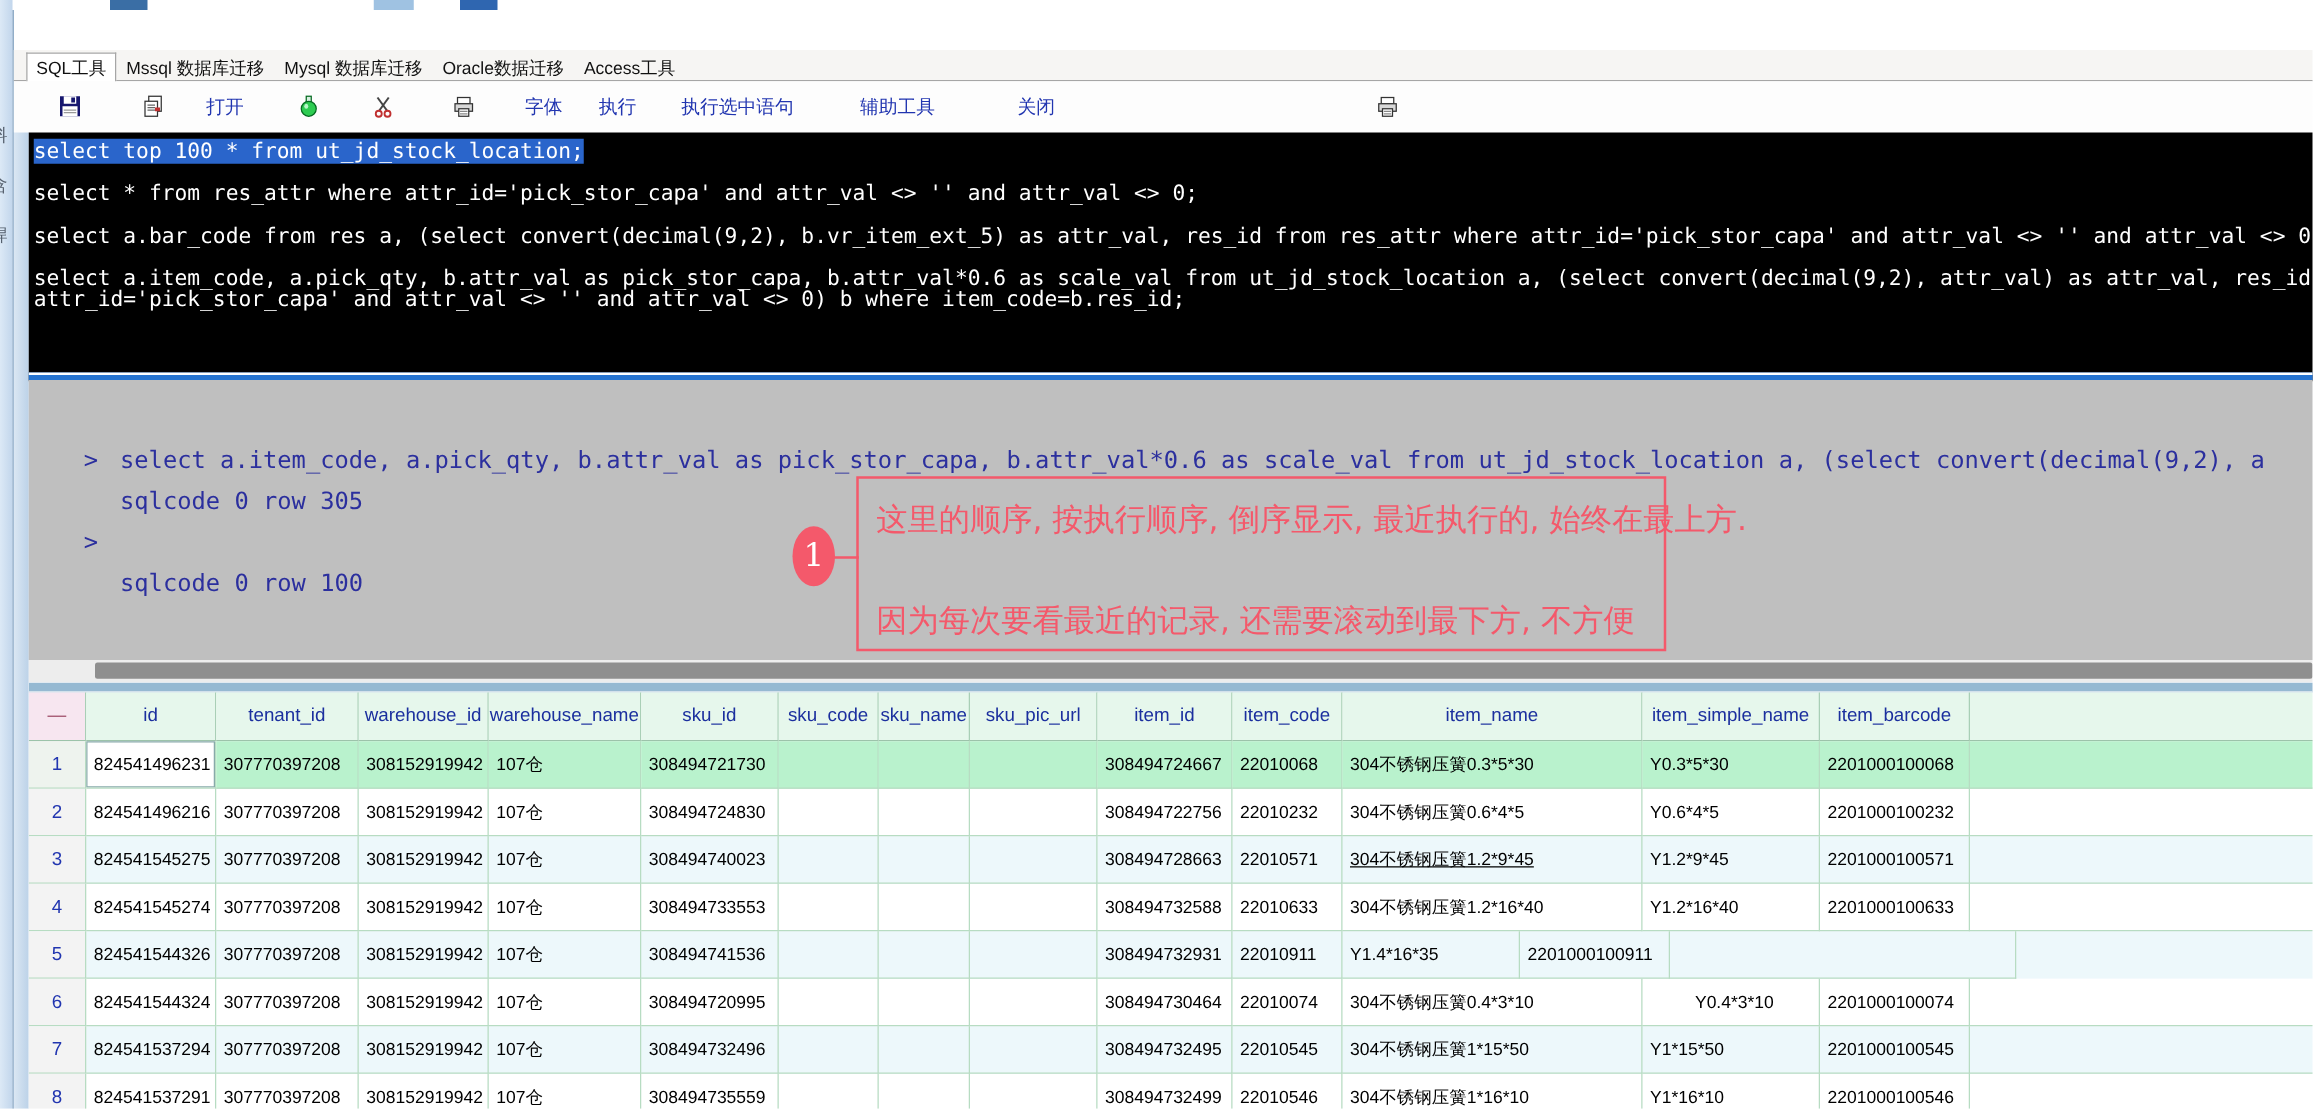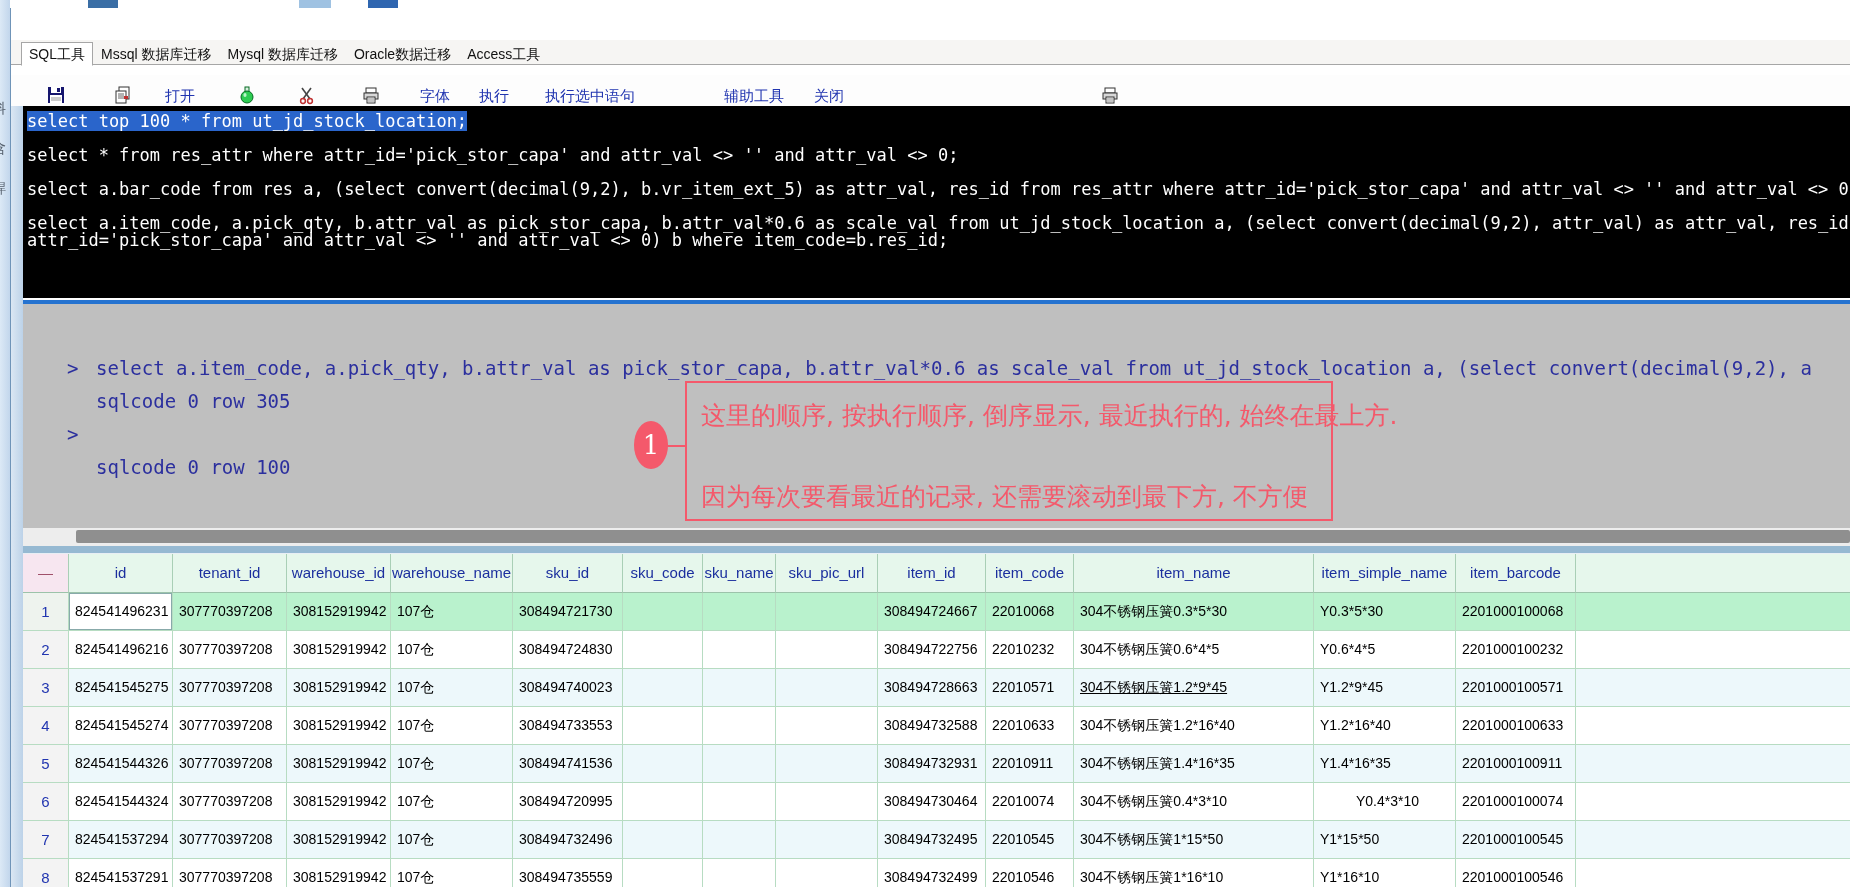--- a/index.html
+++ b/index.html
@@ -15,21 +15,21 @@
   .window{position:absolute;left:10px;top:8px;width:1840px;height:879px;background:#fff;border-left:1px solid #6f94b8;z-index:2;}
 
   .titlebar{position:absolute;left:0;top:0;width:100%;height:32px;background:linear-gradient(#d7e6f4,#a9c7e4);border-bottom:1px solid #8fb0d0;}
   .app-icon{position:absolute;left:13px;top:6px;width:20px;height:20px;background:#fff;border:2px solid #11bcbc;box-sizing:border-box;color:#0aa6a6;font-weight:bold;font-size:9px;line-height:16px;text-align:center;letter-spacing:-1px;}
   .title-text{position:absolute;left:42px;top:7px;font-size:15px;color:#000;}
 
   .tabrow{position:absolute;left:0;top:32px;width:100%;height:25px;background:#f6f5f3;border-bottom:1px solid #a6a6a6;box-sizing:border-box;padding-left:10px;}
   .tab{display:inline-block;height:22px;line-height:22px;padding:0 7px;margin-top:2px;font-size:14px;color:#111;border:1px solid transparent;}
   .tab.active{background:#fff;border:1px solid #a6a6a6;border-bottom:1px solid #fff;}
 
-  .toolbar{position:absolute;left:0;top:67px;width:100%;height:41px;background:#fdfdfd;}
+  .toolbar{position:absolute;left:0;top:57px;width:100%;height:41px;background:#fdfdfd;}
   .tb-item{position:absolute;top:10px;height:22px;}
   .tb-text{font-size:15px;color:#2135b0;line-height:22px;cursor:default;}
 
   .frame-strip{position:absolute;left:0;top:98px;bottom:0;width:12px;background:linear-gradient(90deg,#dbe7f3,#bcd2e8);}
 
   .editor{position:absolute;left:12px;top:98px;right:0;height:192px;background:#000;color:#fff;font-family:"DejaVu Sans Mono","Liberation Mono",monospace;font-size:17px;line-height:17px;padding-top:7px;overflow:hidden;white-space:pre;}
   .ed-line{height:17px;padding-left:4px;}
   .ed-line.sel span{background:#2a65cb;text-align:center;}
 
   .splitter{position:absolute;left:12px;top:290px;right:0;height:6px;background:#2573d0;border-top:2px solid #fff;box-sizing:border-box;}
@@ -119,21 +119,21 @@
         <div class="tb-item" style="left: 350px;"><svg width="20" height="20">
             <rect x="5" y="3" width="10" height="5" fill="#fff" stroke="#333"></rect>
             <rect x="3" y="8" width="14" height="6" fill="#d8d8d8" stroke="#333"></rect>
             <rect x="6" y="12" width="8" height="6" fill="#fff" stroke="#333"></rect>
             <line x1="7" y1="14" x2="13" y2="14" stroke="#888"></line>
             <line x1="7" y1="16" x2="13" y2="16" stroke="#888"></line>
           </svg></div>
         <div class="tb-item tb-text" style="left: 409px;">字体</div>
         <div class="tb-item tb-text" style="left: 468px;">执行</div>
         <div class="tb-item tb-text" style="left: 534px;">执行选中语句</div>
-        <div class="tb-item tb-text" style="left: 677px; margin-left: 36px;">辅助工具</div>
+        <div class="tb-item tb-text" style="left: 677px;">辅助工具</div>
         <div class="tb-item tb-text" style="left: 803px;">关闭</div>
         <div class="tb-item" style="left: 1089px;"><svg width="20" height="20">
             <rect x="5" y="3" width="10" height="5" fill="#fff" stroke="#333"></rect>
             <rect x="3" y="8" width="14" height="6" fill="#d8d8d8" stroke="#333"></rect>
             <rect x="6" y="12" width="8" height="6" fill="#fff" stroke="#333"></rect>
             <line x1="7" y1="14" x2="13" y2="14" stroke="#888"></line>
             <line x1="7" y1="16" x2="13" y2="16" stroke="#888"></line>
           </svg></div>
       </div>
 
@@ -254,21 +254,20 @@
             <div class="gcell" style="width: 104px;">824541544326</div>
             <div class="gcell" style="width: 114px;">307770397208</div>
             <div class="gcell" style="width: 104px;">308152919942</div>
             <div class="gcell" style="width: 122px;">107仓</div>
             <div class="gcell" style="width: 110px;">308494741536</div>
             <div class="gcell" style="width: 80px;"></div>
             <div class="gcell" style="width: 73px;"></div>
             <div class="gcell" style="width: 102px;"></div>
             <div class="gcell" style="width: 108px;">308494732931</div>
             <div class="gcell" style="width: 88px;">22010911</div>
-            <div class="gcell" style="width: 240px;">304不锈钢压簧1.4*16*35</div>
             <div class="gcell" style="width: 142px;">Y1.4*16*35</div>
             <div class="gcell" style="width: 120px;">2201000100911</div>
             <div class="gcell" style="width: 277px;"></div>
           </div>
           <div class="grow">
             <div class="gcell rn" style="width: 46px;">6</div>
             <div class="gcell" style="width: 104px;">824541544324</div>
             <div class="gcell" style="width: 114px;">307770397208</div>
             <div class="gcell" style="width: 104px;">308152919942</div>
             <div class="gcell" style="width: 122px;">107仓</div>

